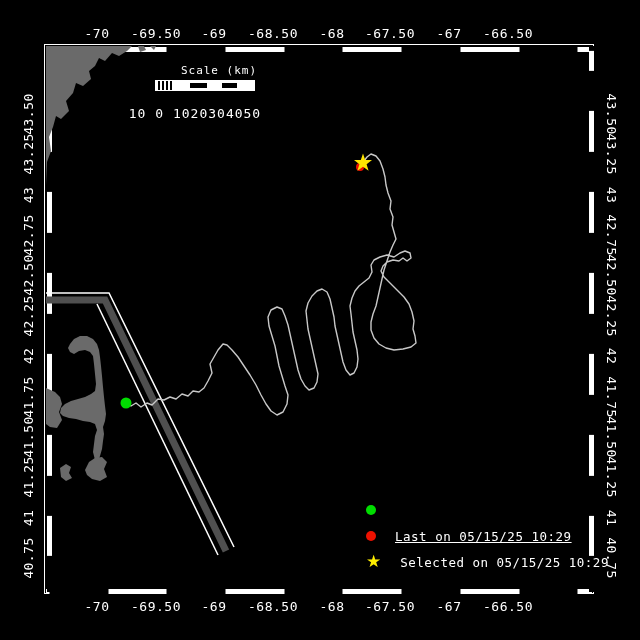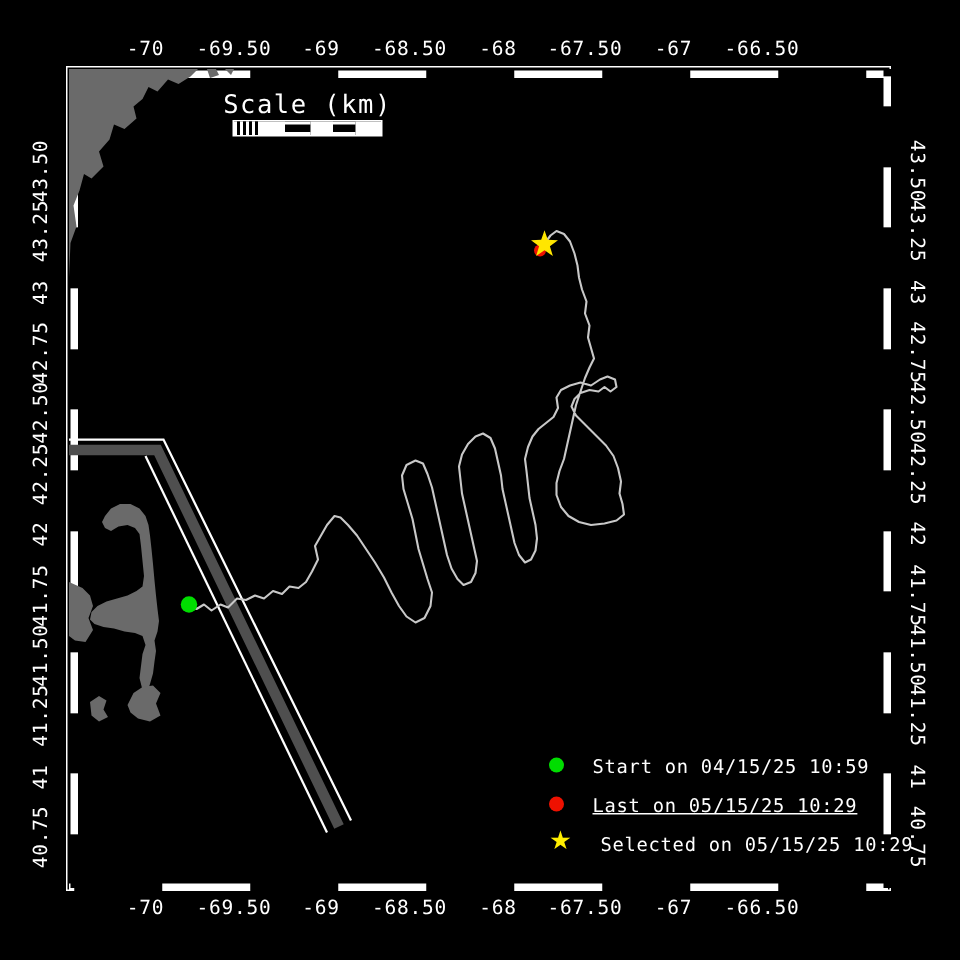--- a/index.html
+++ b/index.html
@@ -21,22 +21,22 @@
   .zebra-left{left:46.5px;}
   .zebra-right{left:588.5px;}
   
   .axis-label{position:absolute;font-size:13px;letter-spacing:0.5px;white-space:nowrap;
               transform:translate(-50%,-50%);color:#fff;}
   .axis-label.rot-left{transform:translate(-50%,-50%) rotate(-90deg);}
   .axis-label.rot-right{transform:translate(-50%,-50%) rotate(90deg);}
   
   #map-svg{position:absolute;left:0;top:0;}
   
-  .scale-title{position:absolute;left:205px;top:70px;transform:translate(-50%,-50%);
-               font-size:17px;letter-spacing:1px;}
+  .scale-title{position:absolute;left:219px;top:70px;transform:translate(-50%,-50%);
+               font-size:11px;letter-spacing:1px;}
   .scale-box{position:absolute;left:155px;top:80px;width:100px;height:11px;
              border:1px solid #fff;box-sizing:border-box;display:flex;background:#000;}
   .scale-seg{height:100%;}
   .seg-hatch{width:18px;background:repeating-linear-gradient(90deg,#fff 0 2px,#000 2px 4px);}
   .seg-w{background:#fff;}
   .seg-b{background:#000;border-top:2px solid #fff;border-bottom:2px solid #fff;box-sizing:border-box;}
   .scale-numbers{position:absolute;left:195px;top:113px;transform:translate(-50%,-50%);
                  font-size:13px;letter-spacing:1px;white-space:nowrap;}
   
   .legend-row{position:absolute;left:366px;height:16px;display:flex;align-items:center;}
@@ -131,24 +131,24 @@
 
   <div class="scale-title">Scale (km)</div>
   <div class="scale-box">
     <div class="scale-seg seg-hatch"></div>
     <div class="scale-seg seg-w" style="width:16px"></div>
     <div class="scale-seg seg-b" style="width:17px"></div>
     <div class="scale-seg seg-w" style="width:15px"></div>
     <div class="scale-seg seg-b" style="width:15px"></div>
     <div class="scale-seg seg-w" style="width:17px"></div>
   </div>
+  <div class="scale-numbers">10 0 1020304050</div>
 
   <div class="legend-row" id="legend-row-0" style="top: 502px;">
     <span class="legend-marker-dot" style="background: rgb(0, 221, 0);"></span>
-    <span class="legend-text">Start on 04/15/25 10:59</span>
   </div>
   <div class="legend-row" id="legend-row-1" style="top: 528px; text-decoration: underline;">
     <span class="legend-marker-dot" style="background: rgb(238, 17, 0);"></span>
     <span class="legend-text">Last on 05/15/25 10:29</span>
   </div>
   <div class="legend-row" id="legend-row-2" style="top: 554px;">
     <span class="legend-marker-star" style="color: rgb(255, 238, 0);">★</span>
     <span class="legend-text">Selected on 05/15/25 10:29</span>
   </div>
 

